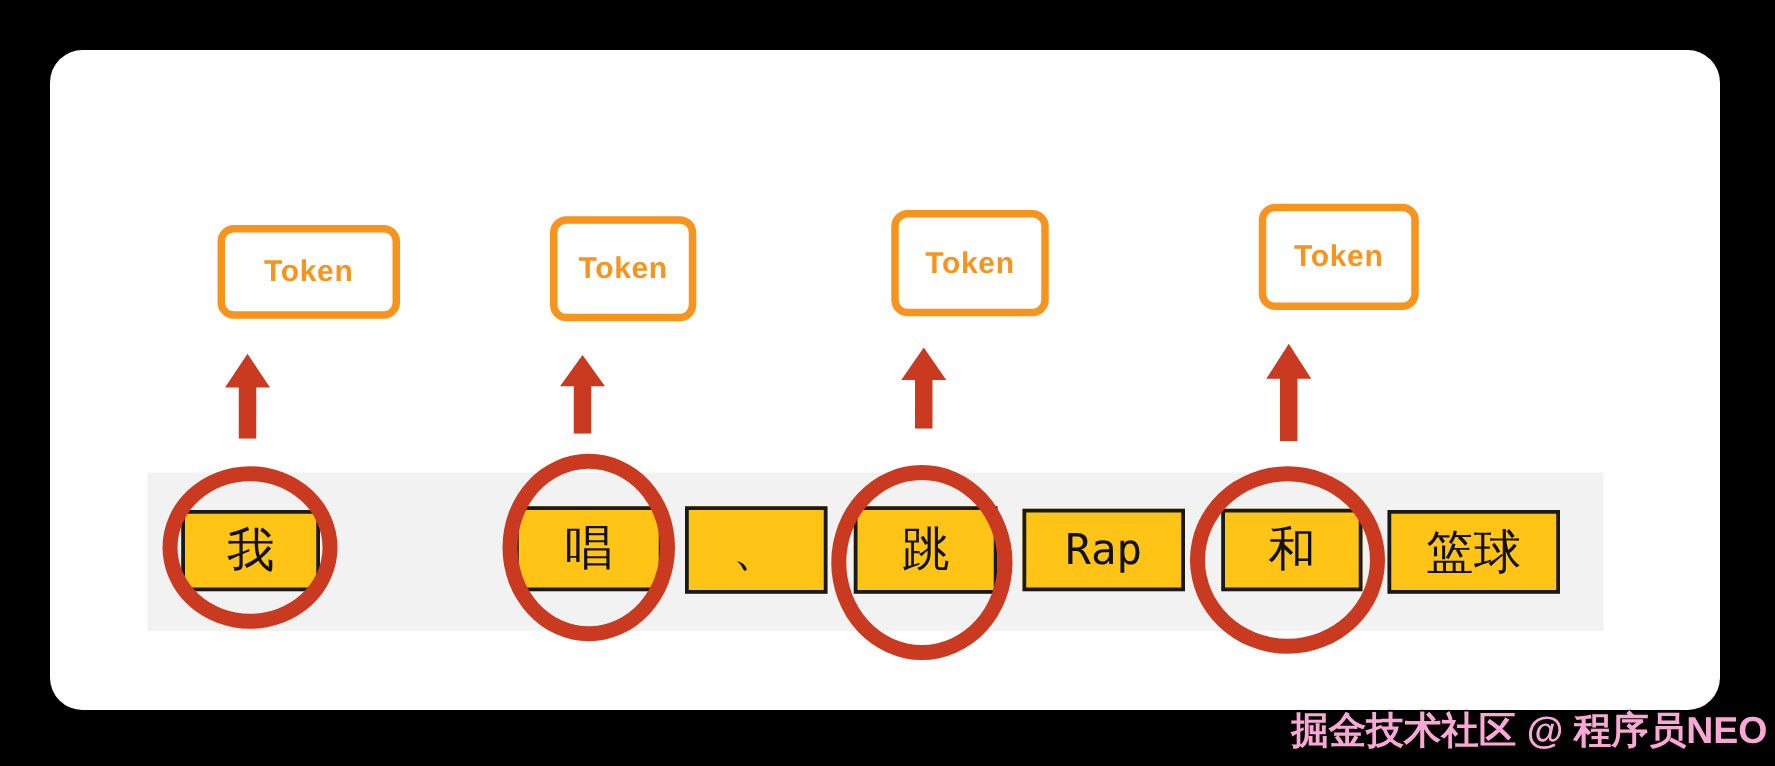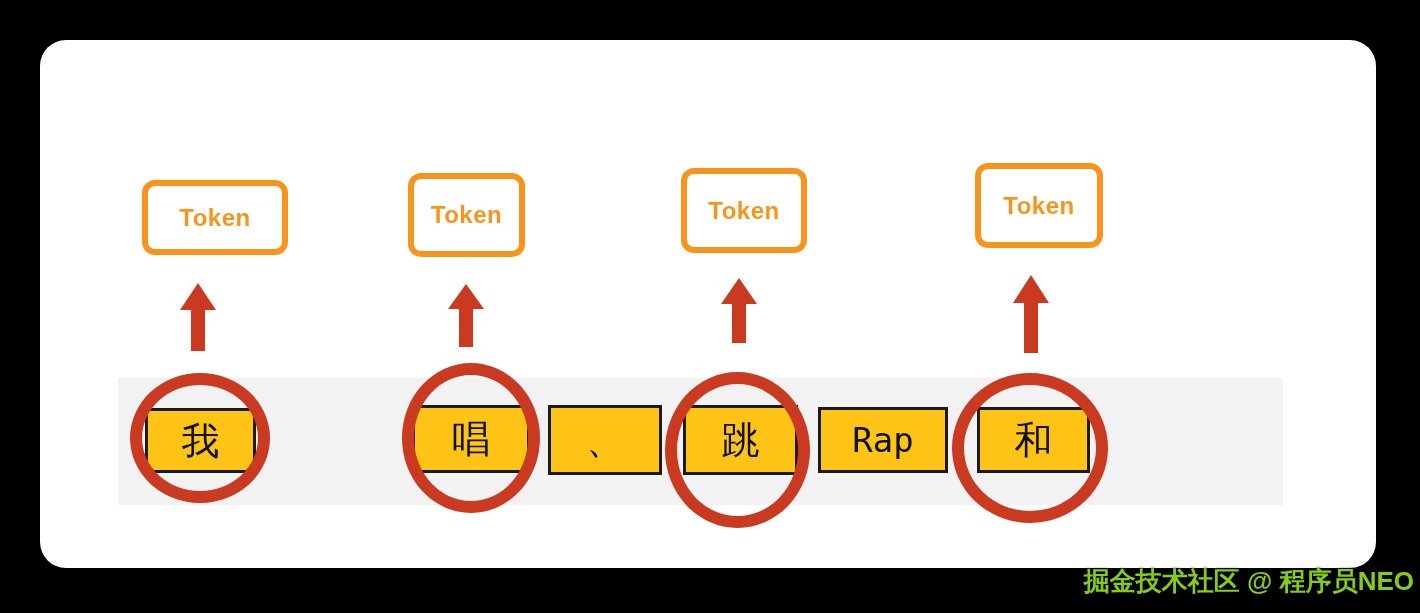--- a/index.html
+++ b/index.html
@@ -21,20 +21,21 @@
   }
 
   .token-box {
     position: absolute;
     box-sizing: border-box;
     border: 6px solid #f7941e;
     border-radius: 13px;
     background: #ffffff;
     display: flex; align-items: center; justify-content: center;
     z-index: 3;
+    margin-left: 32px;
   }
   .token-box span {
     color: #f7941e;
     font-weight: bold;
     font-size: 24px;
     letter-spacing: 0.5px;
   }
 
   .up-arrow { position: absolute; z-index: 3; }
 
@@ -67,23 +68,23 @@
     box-sizing: border-box;
     border: 12px solid #c93a20;
     border-radius: 50%;
     background: transparent;
     z-index: 4;
   }
 
   .watermark {
     position: absolute;
     top: 564px; right: 6px;
-    color: #84cc16;
+    color: #f9a8d4;
     font-weight: bold;
-    font-size: 26px;
+    font-size: 30px;
     z-index: 6;
     text-shadow: 0 0 3px #000;
   }
 </style>
 </head>
 <body>
 
 <div class="stage">
 
   <div class="card">
@@ -127,20 +128,23 @@
     </div>
     <div class="cell" style="left:643px; top:365px; width:115px; height:70px;">
       <span>跳</span>
     </div>
     <div class="cell latin" style="left:778px; top:367px; width:130px; height:66px;">
       <span>Rap</span>
     </div>
     <div class="cell" style="left:937px; top:367px; width:113px; height:66px;">
       <span>和</span>
     </div>
+    <div class="cell" style="left:1070px; top:368px; width:138px; height:67px;">
+      <span>篮球</span>
+    </div>
 
     <div class="circle" style="left:90px;  top:333px; width:140px; height:130px;"></div>
     <div class="circle" style="left:362px; top:323px; width:138px; height:150px;"></div>
     <div class="circle" style="left:625px; top:332px; width:145px; height:156px;"></div>
     <div class="circle" style="left:912px; top:333px; width:156px; height:150px;"></div>
 
   </div>
 
   <div class="watermark">掘金技术社区 @ 程序员NEO</div>
 

